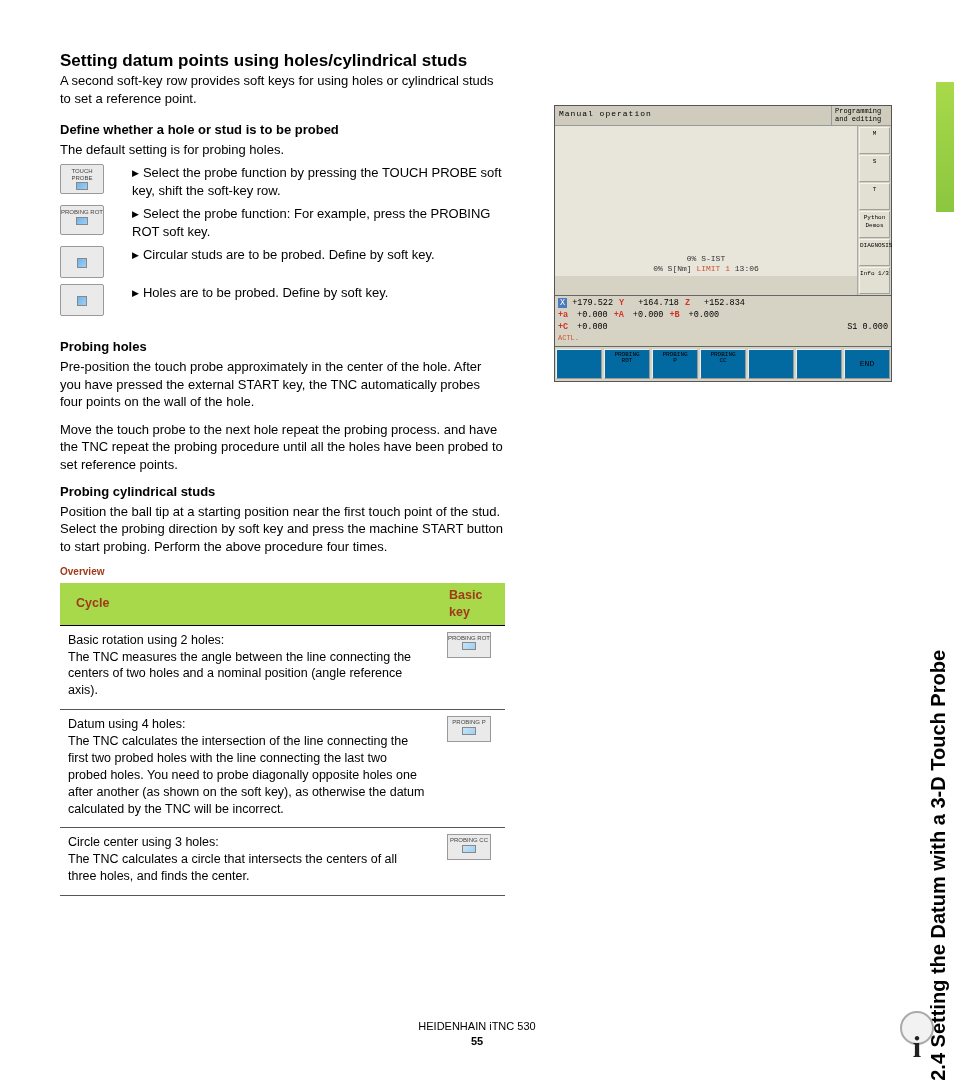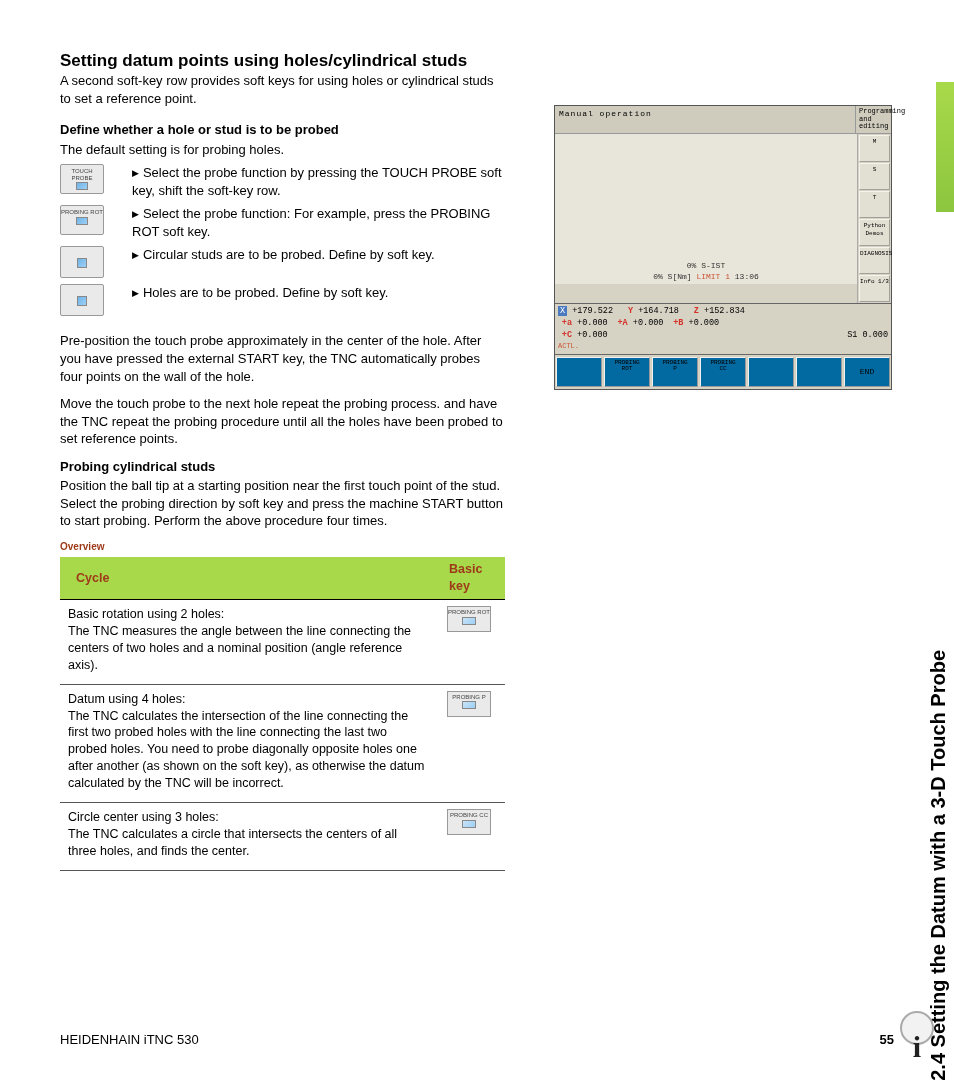--- a/index.html
+++ b/index.html
@@ -143,21 +143,21 @@
     font-family: "Courier New", monospace;
     font-size: 8px;
     color: #000;
   }
   .tnc-titlebar {
     display:flex;
     background:#cfcbbd;
     border-bottom:1px solid #999;
   }
   .tnc-titlebar .main { flex:1; padding:3px 4px; letter-spacing:1px; }
-  .tnc-titlebar .sub { width:36px; border-left:1px solid #999; padding:2px 3px; font-size:7px; line-height:1.1; }
+  .tnc-titlebar .sub { width:60px; border-left:1px solid #999; padding:2px 3px; font-size:7px; line-height:1.1; }
   .tnc-body { display:flex; }
   .tnc-canvas { flex:1; background:#e8e5db; height:150px; position:relative; }
   .tnc-sidebar { width:34px; background:#d6d2c4; border-left:1px solid #aaa; }
   .side-btn {
     height:27px; border-bottom:1px solid #aaa;
     font-size:6px; text-align:center; padding-top:2px;
     background:#e2dfd3; margin:1px;
     border:1px outset #f5f3ea;
   }
   .tnc-canvas .status-lines {
@@ -165,21 +165,21 @@
     font-size:8px; text-align:center; color:#333;
     line-height:1.3;
   }
   .tnc-coords {
     border-top:1px solid #666;
     background:#d6d2c4;
     padding:2px 3px;
     font-size:8.5px;
     line-height:1.4;
   }
-  .tnc-coords .row { display:flex; gap:6px; white-space:nowrap;text-align:right; }
+  .tnc-coords .row { display:flex; gap:6px; white-space:nowrap; }
   .ax { color:#d4332a; font-weight:bold; width:14px; display:inline-block; }
   .axlbl { background:#4a7abf; color:#fff; padding:0 2px; }
   .tnc-softkeys {
     display:flex;
     border-top:1px solid #666;
     background:#d6d2c4;
   }
   .tnc-sk {
     flex:1; height:30px;
     border:1px outset #eee;
@@ -188,21 +188,22 @@
     font-size:6px; text-align:center;
     padding-top:2px; line-height:1.1;
   }
   .tnc-sk.end { display:flex; align-items:center; justify-content:center; font-size:8px; }
   .limit { color:#c53; }
   .footer {
     position:absolute;
     bottom:42px; left:60px; right:60px;
     display:flex; justify-content:space-between;
     align-items:center;
-    font-size:13px;
+    font-size:11px;
+    flex-direction:column;
   }
   .footer .pnum { font-weight:bold; }
   .info-icon {
     position:absolute;
     bottom:30px; right:15px;
     width:44px; height:50px;
   }
   .info-icon .bulb {
     width:34px; height:34px;
     border-radius:50%;
@@ -252,20 +253,21 @@
       <div class="step-text">Circular studs are to be probed. Define by soft key.</div>
     </div>
     <div class="step-row">
       <div class="softkey-icon tall">
           <div class="mini-shape" style="margin-top:8px;width:10px;height:10px"></div>
         </div>
       <div class="step-text">Holes are to be probed. Define by soft key.</div>
     </div>
 
     <div class="section-spacer"></div>
+    <p class="subhead">Probing holes</p>
     <p class="para">Pre-position the touch probe approximately in the center of the hole. After you have pressed the external START key, the TNC automatically probes four points on the wall of the hole.</p>
     <p class="para">Move the touch probe to the next hole repeat the probing process. and have the TNC repeat the probing procedure until all the holes have been probed to set reference points.</p>
 
     <p class="subhead">Probing cylindrical studs</p>
     <p class="para">Position the ball tip at a starting position near the first touch point of the stud. Select the probing direction by soft key and press the machine START button to start probing. Perform the above procedure four times.</p>
 
     <p class="overview-head">Overview</p>
     <table class="overview">
       <thead>
         <tr>

